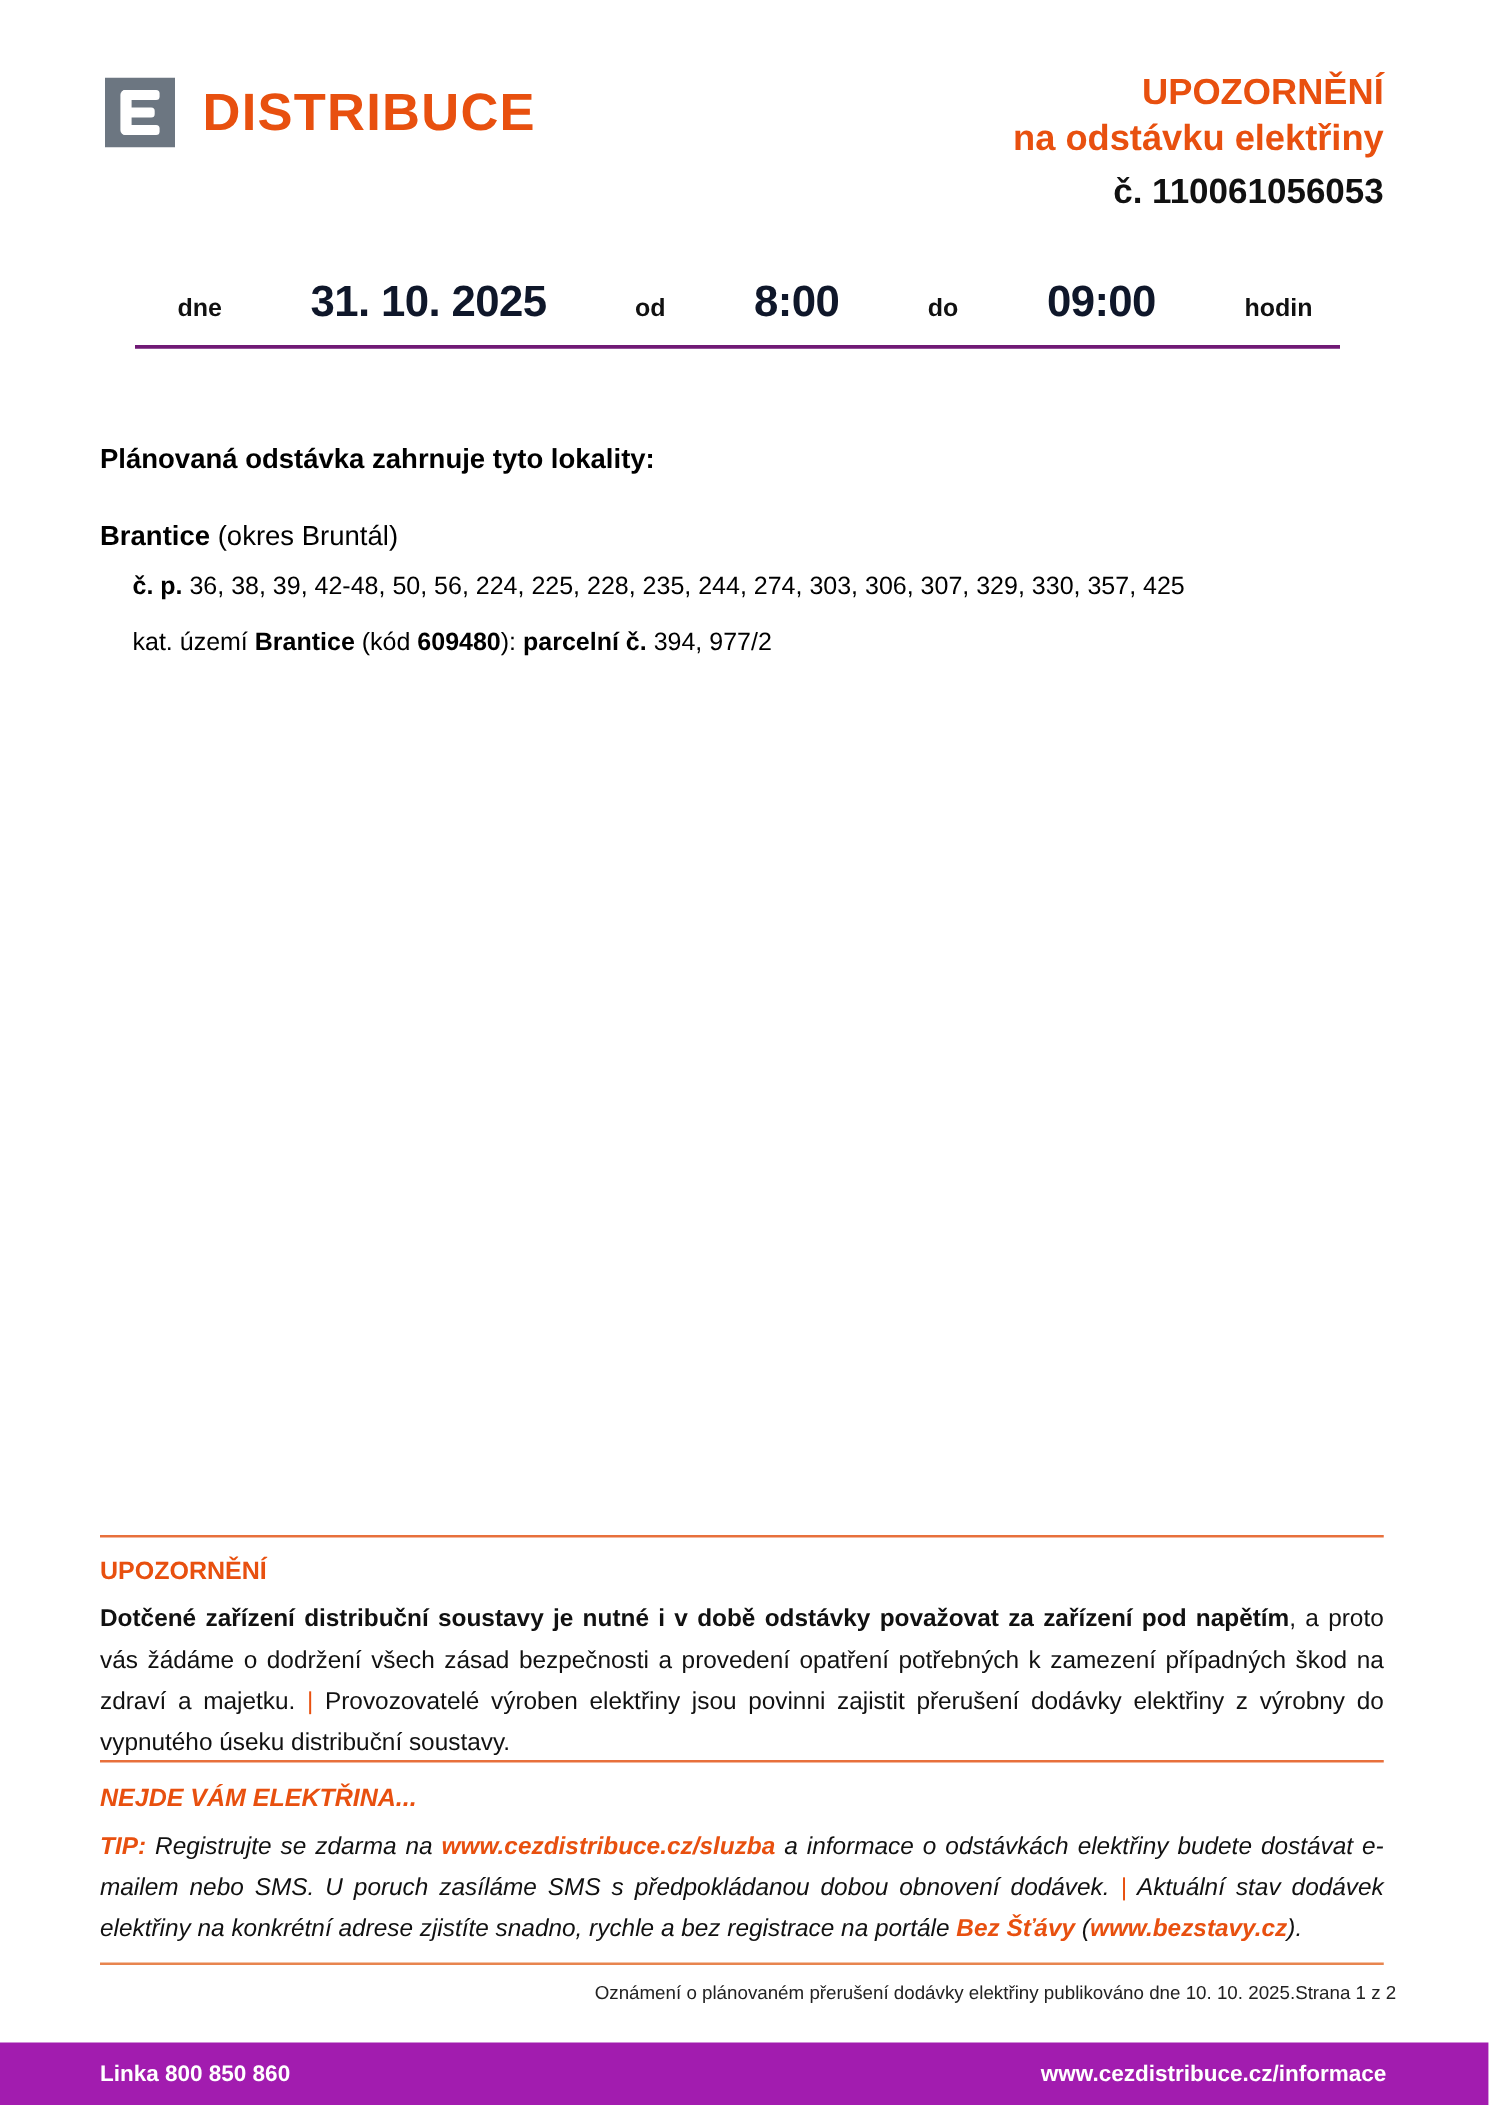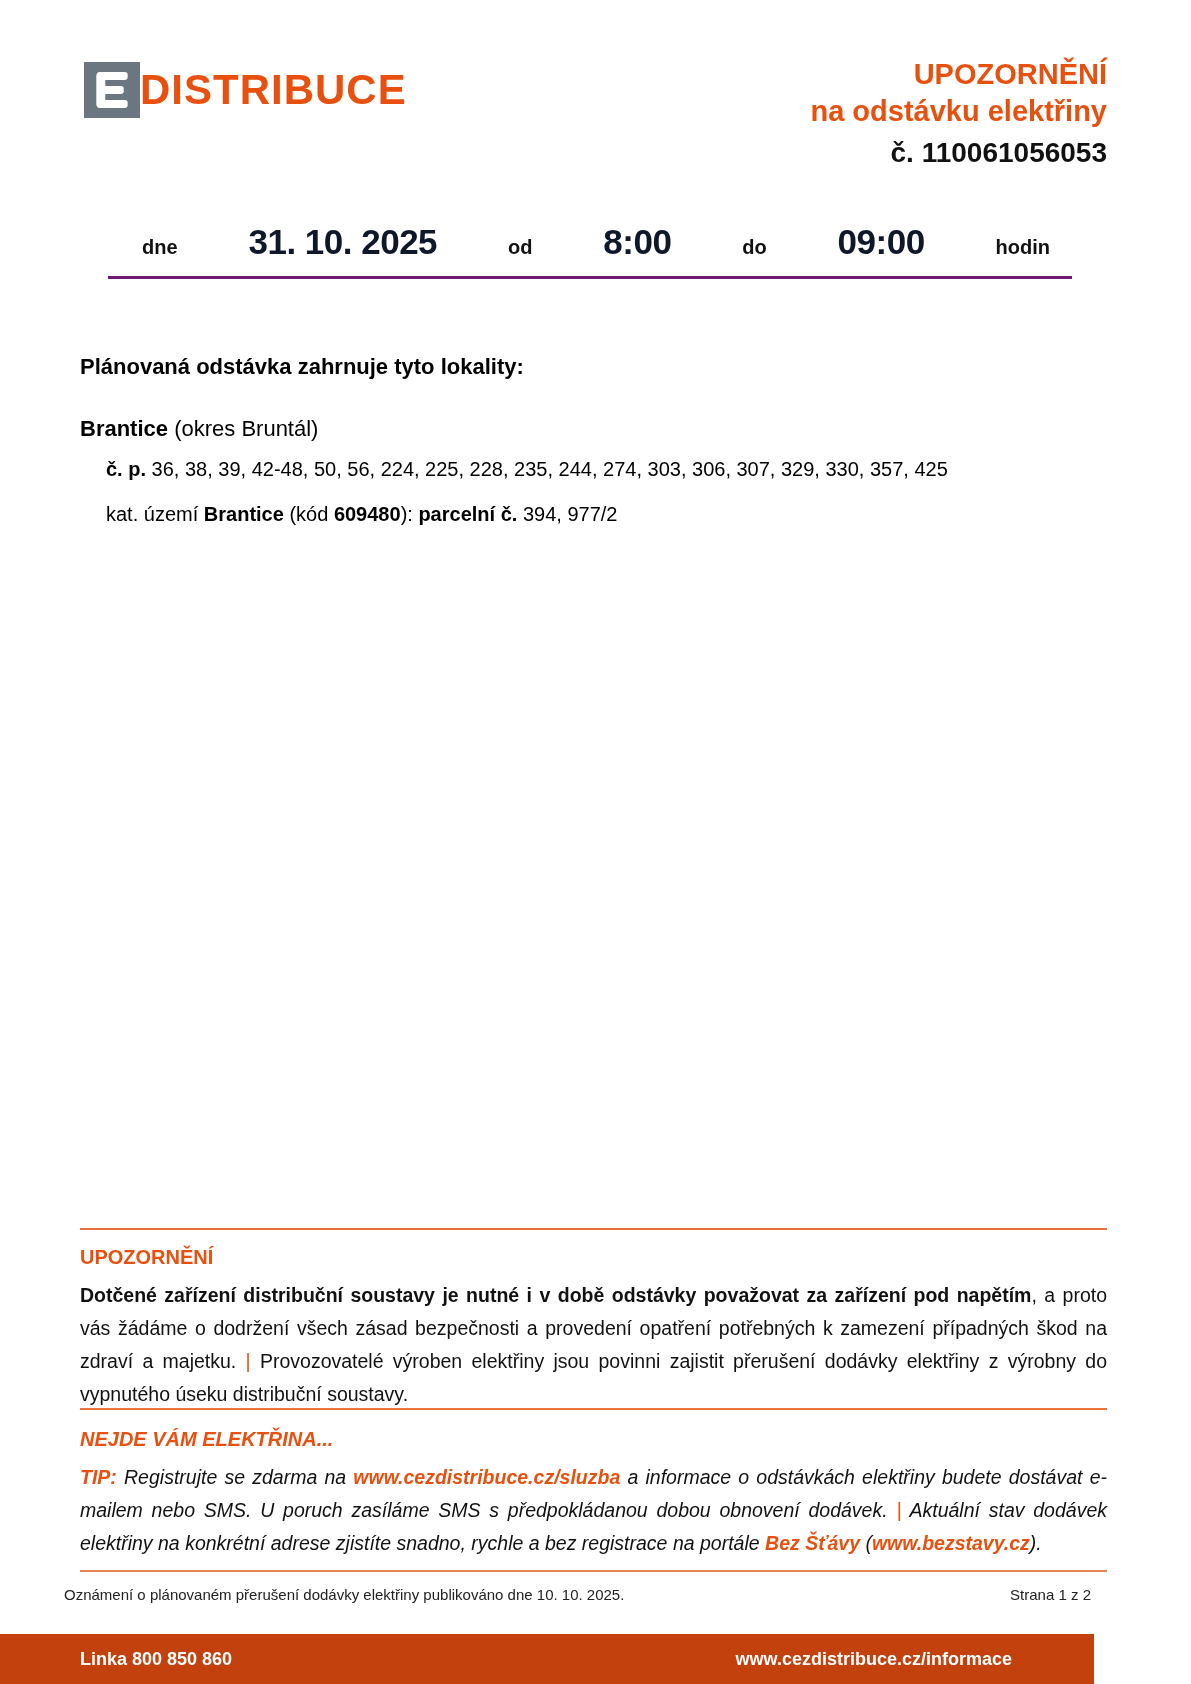--- a/index.html
+++ b/index.html
@@ -8,20 +8,21 @@
     width:1191px;height:1684px;
     background:#ffffff;
     font-family:"Liberation Sans","DejaVu Sans",sans-serif;
     color:#000;
     overflow:hidden;
   }
   
   .logo{position:absolute;left:84px;top:62px;display:flex;align-items:center;}
   .logo-mark{width:56px;height:56px;display:block;}
   .logo-text{
+    margin-left:22px;
     font-size:42px;font-weight:bold;color:#e8500f;
     letter-spacing:1px;
   }
   .title-block{position:absolute;top:56px;right:84px;text-align:right;}
   .title-line{font-size:29px;font-weight:bold;color:#e8500f;line-height:37px;}
   .notice-number{font-size:28px;font-weight:bold;color:#111;margin-top:7px;}
 
   
   .schedule{
     position:absolute;left:108px;top:222px;width:964px;
@@ -51,29 +52,29 @@
   .sec-warning{top:1246px;}
   .sec-tip{top:1428px;font-style:italic;}
   .sec-heading{font-size:20px;font-weight:bold;color:#e8500f;margin:0 0 10px 0;}
   .sec-par{font-size:19.5px;line-height:33px;text-align:justify;margin:0;color:#111;}
   .sec-par .b{font-weight:bold;}
   .sec-par .sep{color:#e8500f;}
   .sec-par .olink{color:#e8500f;font-weight:bold;text-decoration:none;}
 
   
   .footer-note{
-    position:absolute;left:64px;top:1586px;width:1027px;
-    display:flex;justify-content:space-between;align-items:baseline;
+    position:absolute;left:90px;top:1586px;width:1027px;
+    display:flex;justify-content:flex-end;align-items:baseline;
     font-size:15px;color:#222;
   }
 
   
   .bottom-bar{
-    position:absolute;left:0;top:1634px;width:1094px;height:50px;
-    background:#c2410c;color:#fff;
+    position:absolute;left:0;top:1634px;width:1191px;height:50px;
+    background:#a21caf;color:#fff;
     display:flex;justify-content:space-between;align-items:center;
     padding:0 82px 0 80px;box-sizing:border-box;
     font-size:18px;font-weight:bold;
   }
   .bottom-bar a{color:#fff;text-decoration:none;font-weight:bold;}
 </style>
 </head>
 <body>
 
 <div class="page">

